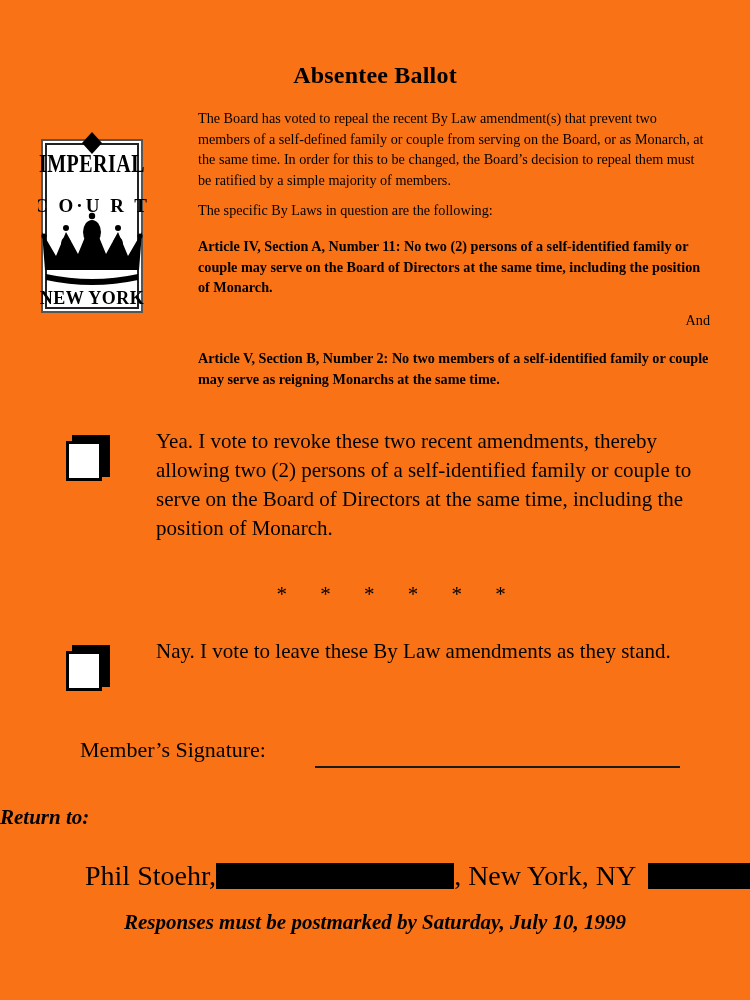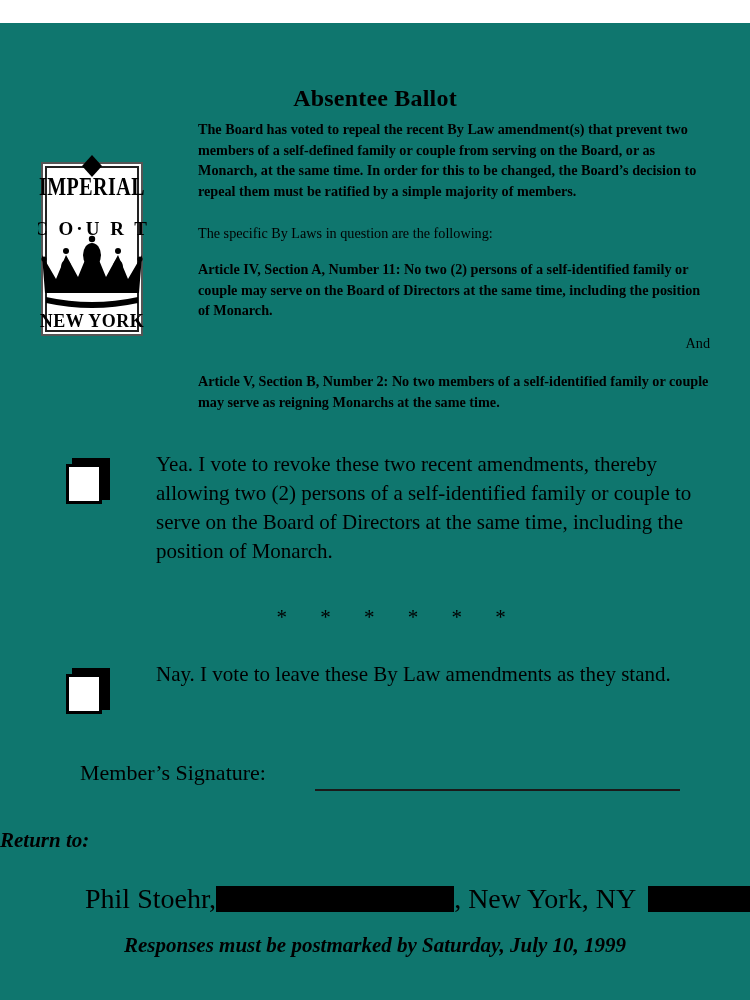--- a/index.html
+++ b/index.html
@@ -11,22 +11,21 @@
     width: 750px;
     height: 1000px;
     position: relative;
     font-family: "Liberation Serif", "DejaVu Serif", serif;
     color: #000000;
     overflow: hidden;
   }
   .page {
     position: absolute;
     inset: 0;
-    background: #0f766e;
-    margin-top: 23px;
+    background: #f97316;
   }
 
   
   #ballot-title {
     position: absolute;
     top: 62px;
     left: 0;
     width: 750px;
     text-align: center;
     font-size: 24px;
@@ -46,21 +45,21 @@
 
   
   .body-col {
     position: absolute;
     left: 198px;
     width: 512px;
     font-size: 14.2px;
     line-height: 20.5px;
     text-align: left;
   }
-  #intro-paragraph { top: 96px; font-weight: bold; }
+  #intro-paragraph { top: 108px; }
   #bylaws-lead    { top: 200px; }
   #article-4      { top: 236px; font-weight: bold; }
   #and-separator  {
     position: absolute;
     left: 198px;
     width: 512px;
     top: 312px;
     font-size: 14.2px;
     text-align: right;
   }

